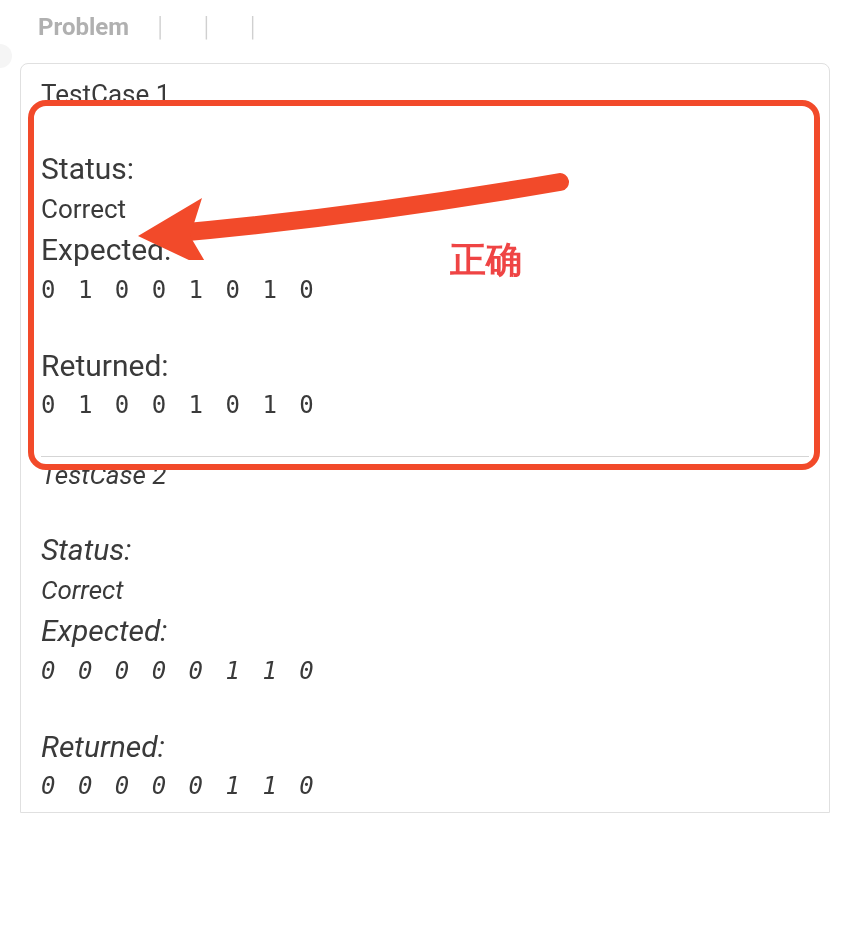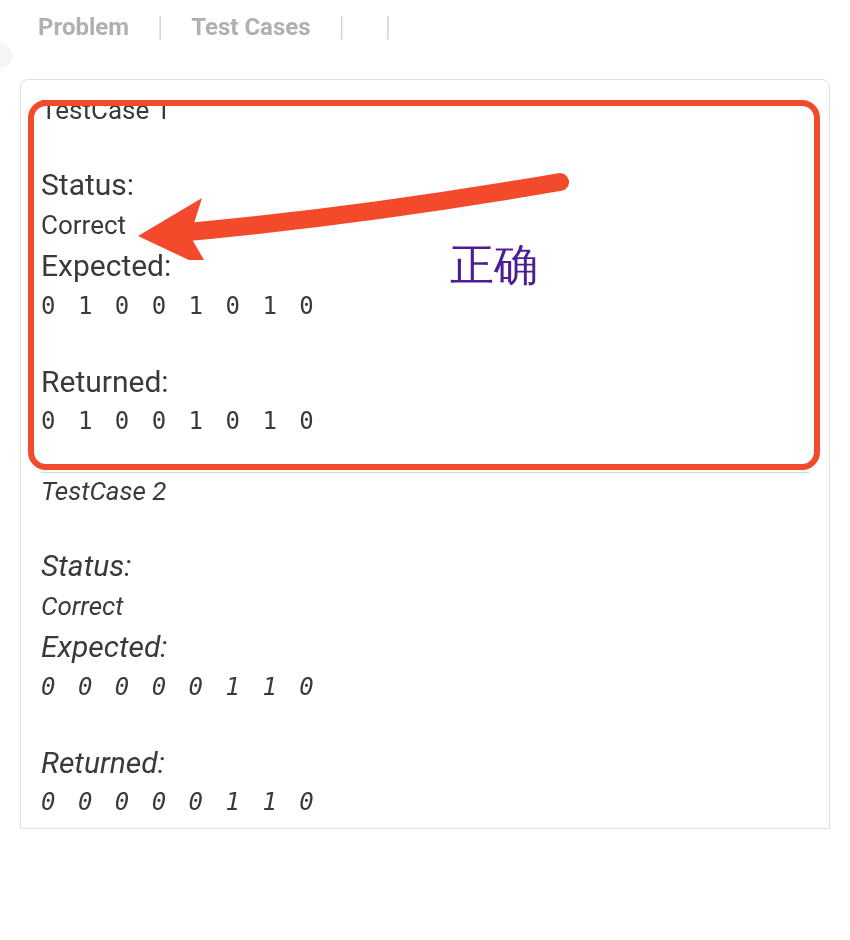--- a/index.html
+++ b/index.html
@@ -31,21 +31,21 @@
     .tab.active {
       color: #d9201f;
     }
     .tab-divider {
       color: #d0d0d0;
       font-size: 28px;
       font-weight: 300;
       padding: 0 20px;
     }
     .output-panel {
-      margin: 16px 20px 20px 20px;
+      margin: 0 20px 20px 20px;
       border: 1px solid #e0e0e0;
       border-radius: 8px 8px 0 0;
       padding: 15px 20px;
       height: 750px;
       overflow: hidden;
       position: relative;
     }
     .testcase {
       padding-bottom: 20px;
     }
@@ -89,44 +89,43 @@
       border: 6px solid #f24a2a;
       border-radius: 18px;
       pointer-events: none;
     }
     .annotation-arrow {
       position: absolute;
       pointer-events: none;
     }
     .annotation-text {
       position: absolute;
-      font-size: 44px;
-      color: #4c1d95;
-      font-weight: 400;
+      font-size: 36px;
+      color: #ef4444;
+      font-weight: 700;
       pointer-events: none;
     }
     .circle-edge {
       position: absolute;
       left: -12px;
       top: 44px;
       width: 24px;
       height: 24px;
       background: #f5f5f5;
       border-radius: 50%;
     }
   </style>
 </head>
 <body>
 
 <div class="circle-edge"></div>
 
 <div class="tabs">
   <span class="tab">Problem</span>
   <span class="tab-divider">|</span>
-  <span class="tab">Test Cases</span>
   <span class="tab-divider">|</span>
   <span class="tab-divider">|</span>
 </div>
 
 <div class="output-panel">
 
   <div class="testcase">
     <div class="tc-title">TestCase 1</div>
     <div class="tc-label">Status:</div>
     <div class="tc-value">Correct</div>

